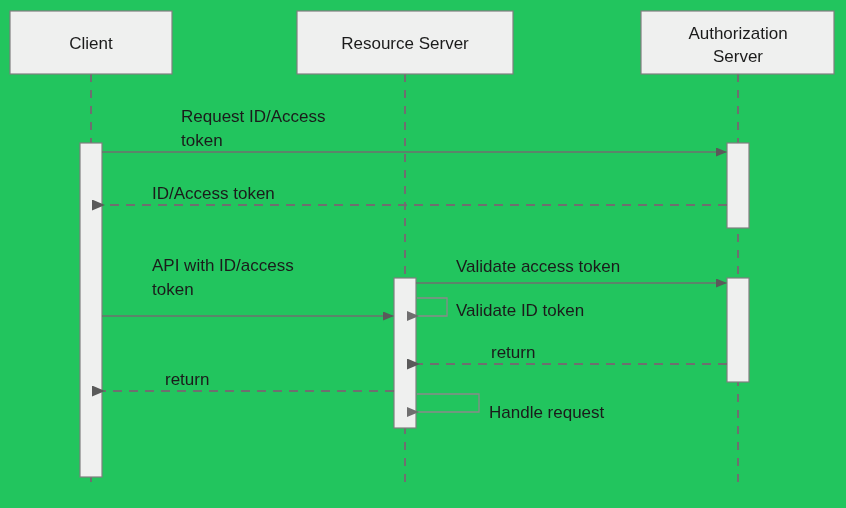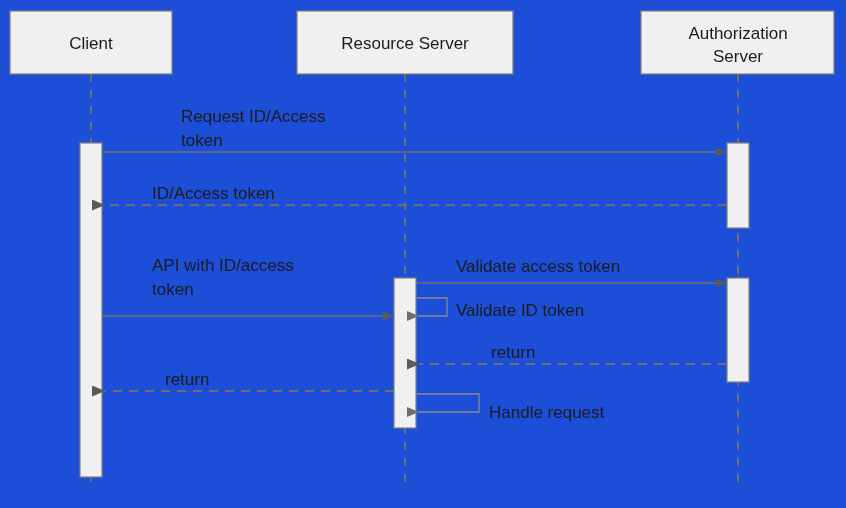--- a/index.html
+++ b/index.html
@@ -7,21 +7,21 @@
     padding: 0;
     background: #ffffff;
   }
   body {
     font-family: "Liberation Sans", sans-serif;
   }
   #diagram-root {
     position: relative;
     width: 846px;
     height: 508px;
-    background: #1d4ed8;
+    background: #22c55e;
     overflow: hidden;
   }
   #diagram-svg {
     position: absolute;
     left: 0;
     top: 0;
     width: 846px;
     height: 508px;
   }
   .participant-box {

